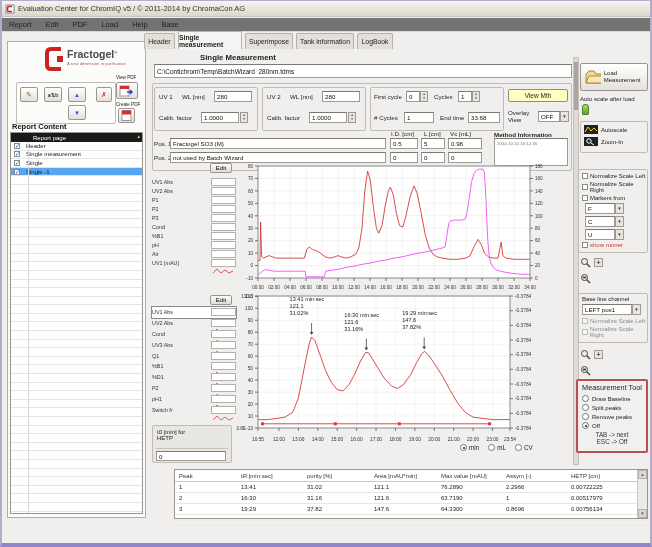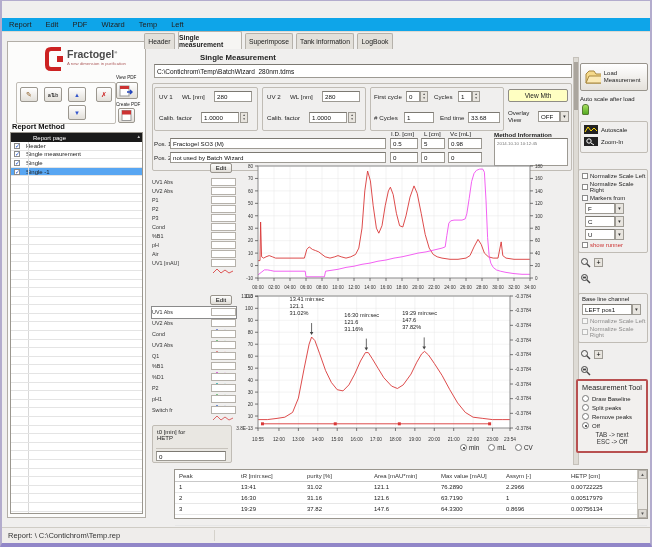--- a/index.html
+++ b/index.html
@@ -3,21 +3,21 @@
 <meta charset="utf-8">
 <style>
   html,body{margin:0;padding:0;background:#888;}
   *{box-sizing:border-box;font-family:"Liberation Sans","DejaVu Sans",sans-serif;}
   .window{position:relative;width:652px;height:547px;background:#f0efee;
     border-left:2px solid #b3accd;border-right:2px solid #b3accd;
     border-top:1px solid #b3accd;border-bottom:4px solid #9186c8;overflow:hidden;}
   .titlebar{position:absolute;left:0;top:0;right:0;height:16px;
     background:linear-gradient(#f6f4ef,#dcd7cc);display:flex;align-items:center;
     font-size:7.5px;color:#333;padding-left:3px;border-bottom:1px solid #c8c3ba;}
-  .menubar{position:absolute;left:0;top:17px;right:0;height:14px;background:#0ea5e9;
+  .menubar{position:absolute;left:0;top:17px;right:0;height:14px;background:#737373;
     display:flex;align-items:center;font-size:7.5px;color:#222;border-bottom:1px solid #ddd9d2;}
   .menu-item{padding:0 7px;cursor:default;}
   .statusbar{position:absolute;left:0;bottom:0;right:0;height:16px;background:#efedeb;
     border-top:1px solid #cfccc5;font-size:7.5px;color:#333;display:flex;align-items:center;padding-left:6px;}
   .statussep{position:absolute;left:212px;top:2px;bottom:2px;width:1px;background:#d5d2cb;}
   
   .tab{position:absolute;top:32px;height:16px;font-size:6.8px;color:#222;background:#e3e0da;
     border:1px solid #b5b1aa;border-bottom:none;display:flex;align-items:center;justify-content:center;
     border-radius:2px 2px 0 0;}
   .tab.active{background:#f6f5f3;height:18px;top:30px;font-weight:bold;}
@@ -70,28 +70,35 @@
   .led{position:absolute;width:7px;height:11px;border-radius:3px 3px 1px 1px;background:linear-gradient(#a8e060,#55aa22);border:1px solid #567a33;}
   .grp-red{position:absolute;border:2px solid #b85050;border-radius:2px;background:#f2f0ee;}
   .hint{font-size:6.3px;color:#333;text-align:center;width:100%;}
   .tinybtn{display:inline-flex;align-items:center;justify-content:center;background:#e8e5df;border:1px solid #9d9a93;}
 </style>
 </head>
 <body>
 
 <div class="window">
 
+  <div class="titlebar">
+    <svg width="10" height="10" style="margin-right:3px">
+      <rect x="1" y="1" width="8" height="8" fill="#fff" stroke="#888"></rect>
+      <path d="M7,2.5 H4 Q2.5,2.5 2.5,4 V6 Q2.5,7.5 4,7.5 H7" fill="none" stroke="#cc2222" stroke-width="1.6"></path>
+    </svg>
+    <span>Evaluation Center for ChromIQ v5 / © 2011-2014 by ChromaCon AG</span>
+  </div>
 
   <div class="menubar" id="menubar">
       <span class="menu-item">Report</span>
       <span class="menu-item">Edit</span>
       <span class="menu-item">PDF</span>
-      <span class="menu-item">Wizard</span>
-      <span class="menu-item">Temp</span>
-      <span class="menu-item">Left</span>
+      <span class="menu-item">Load</span>
+      <span class="menu-item">Help</span>
+      <span class="menu-item">Base</span>
     </div>
 
   <div id="tabs"></div>
 
   <div class="sidebar">
     <svg width="22" height="26" style="position:absolute;left:36px;top:4px">
       <path d="M17,3 H7 Q3,3 3,7 V19 Q3,23 7,23 H17" fill="none" stroke="#cc2222" stroke-width="4"></path>
       <rect x="13" y="10" width="6" height="6" fill="#cc2222"></rect>
     </svg>
     <div class="brandname"><span>Fractogel</span><span style="font-size:4px;vertical-align:super">®</span></div>
@@ -123,21 +130,21 @@
       </svg>
     </div>
     <div class="lbl" style="left:108px;top:60px;font-size:4.6px">Create PDF</div>
     <div class="tbtn" style="left:110px;top:66px;width:17px;height:15px">
       <svg width="11" height="11">
         <rect x="1" y="0.5" width="9" height="10" fill="#fff" stroke="#999"></rect>
         <rect x="1" y="0.5" width="9" height="4" fill="#cc3333"></rect>
       </svg>
     </div>
 
-    <div class="sideheading">Report Method</div>
+    <div class="sideheading">Report Content</div>
     <div class="rpt-table" id="rpt-table">
         <div class="rpt-head">
           <span style="margin-left: 22px;">Report page</span>
           <span style="position: absolute; right: 1px; top: 1px; font-size: 4.5px; color: rgb(204, 204, 204);">▲</span>
         </div>
         <div class="rpt-row">
           <span class="cbx on"></span>
           <span style="margin-left: 6px;">Header</span>
           <span class="vline"></span>
         </div>
@@ -898,22 +905,18 @@
           <span class="radio sel"></span>
           <span class="rp-lab">Off</span>
         </div>
       </div>
     <div class="hint" id="int-hints">
         <div>TAB -&gt; next</div>
         <div>ESC -&gt; Off</div>
       </div>
   </div>
 
-  <div class="statusbar">
-    <span>Report: \ C:\Contichrom\Temp.rep</span>
-    <span class="statussep"></span>
-  </div>
 <div class="tab" style="left: 142px; width: 31px;">Header</div>
     <div class="tab active" style="left: 176px; width: 64px;">Single measurement</div>
     <div class="tab" style="left: 243px; width: 48px;">Superimpose</div>
     <div class="tab" style="left: 294px; width: 58px;">Tank information</div>
     <div class="tab" style="left: 355px; width: 36px;">LogBook</div>
   </div>
 
 </body></html>

